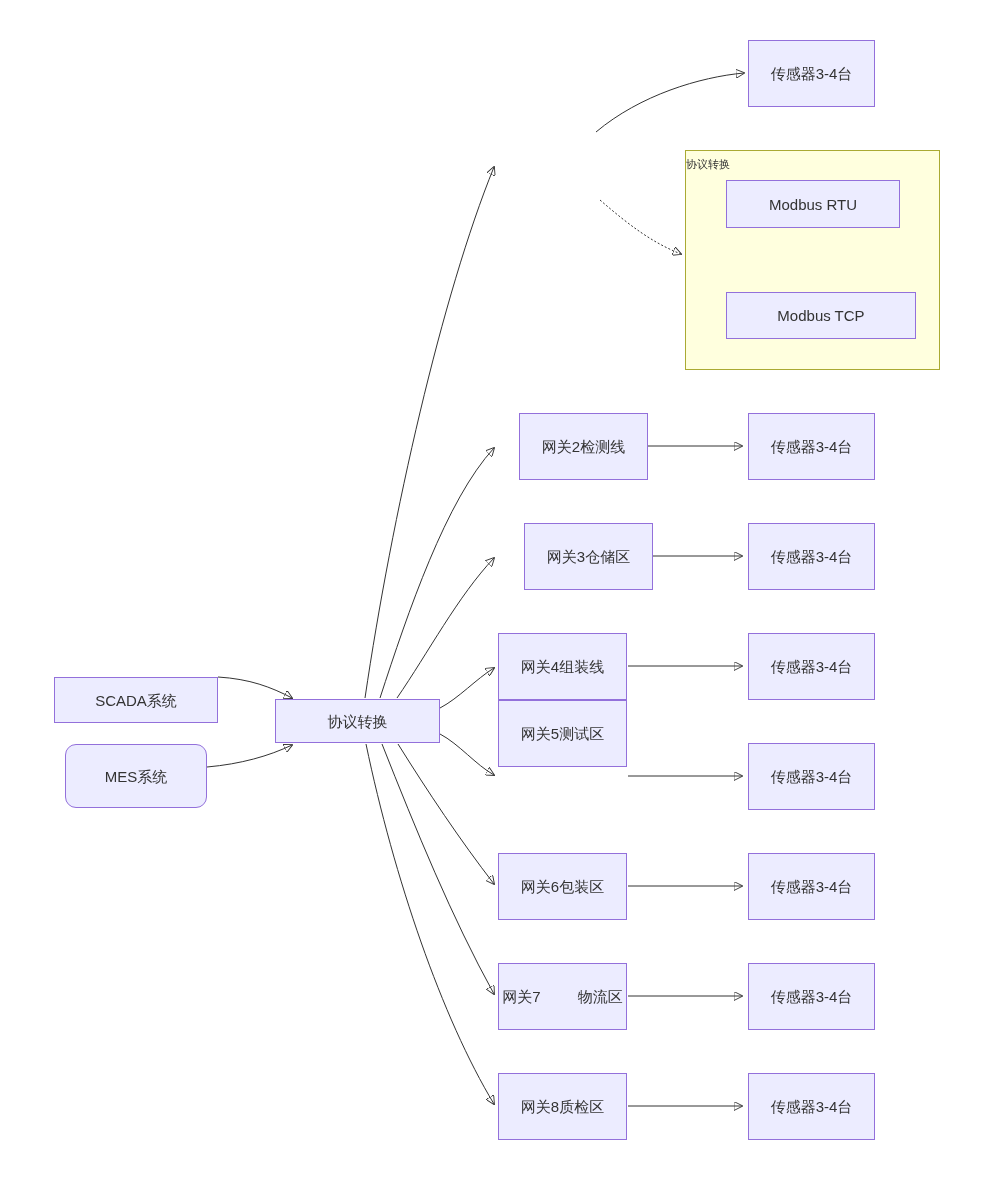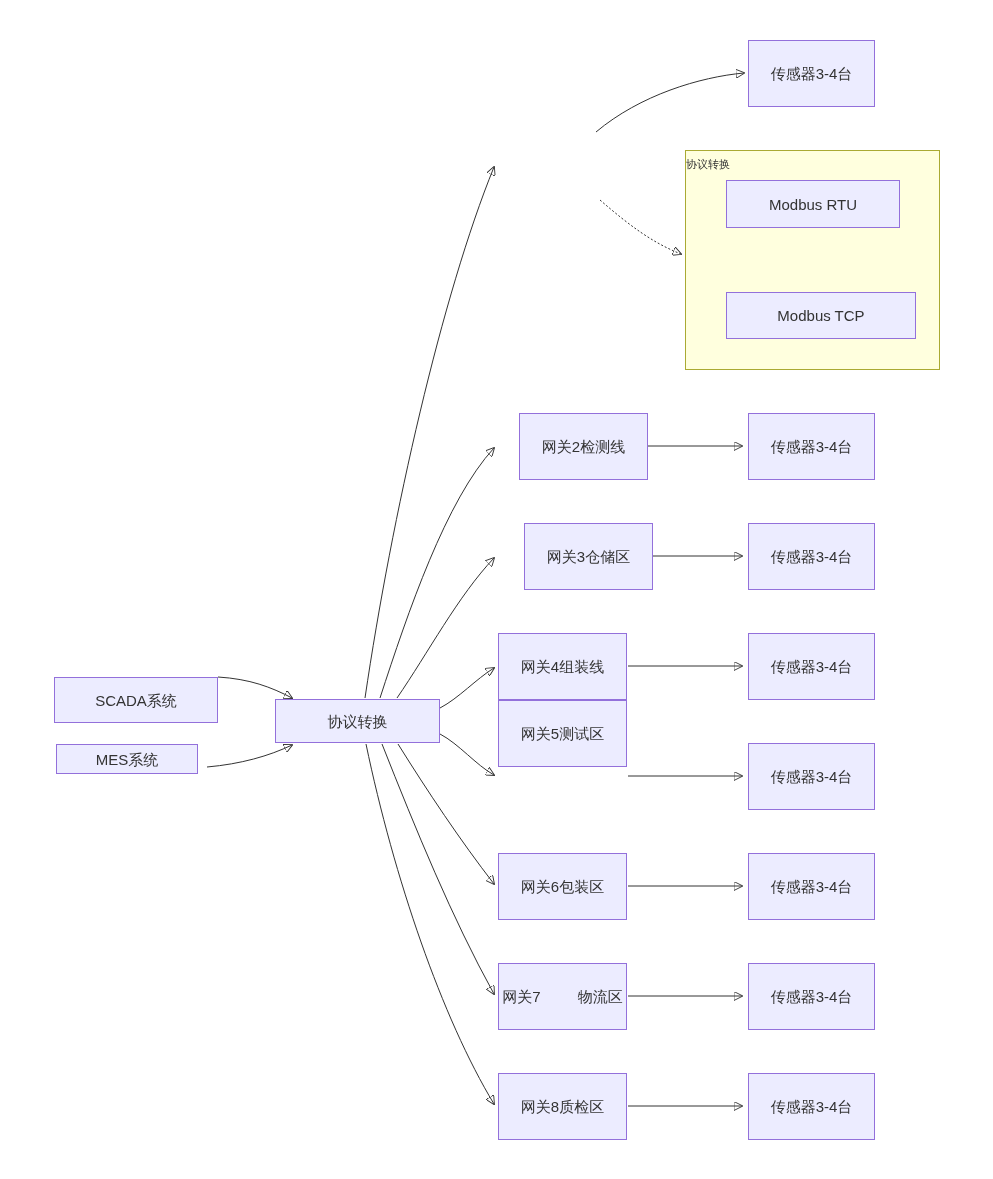--- a/index.html
+++ b/index.html
@@ -47,21 +47,21 @@
     position: absolute;
     top: 6px;
     left: 0;
     width: 100%;
     text-align: left;
     font-size: 11px;
     color: #333333;
   }
   
   .n-scada { left: 54px;  top: 677px; width: 164px; height: 46px; }
-  .n-mes   { left: 56px;  top: 744px; width: 142px; height: 30px; }
+  .n-mes   { left: 65px;  top: 744px; width: 142px; height: 64px; border-radius: 11px; }
   .n-hub   { left: 275px; top: 699px; width: 165px; height: 44px; }
   
   .gw { left: 498px; width: 129px; height: 67px; }
   .g0 { top: 132px; }
   .g1 { top: 413px; margin-left: 21px; }
   .g2 { top: 523px; margin-left: 26px; }
   .g3 { top: 633px; }
   .g4 { top: 700px; }
   .g5 { top: 853px; }
   .g6 { top: 963px; gap: 37px; }

